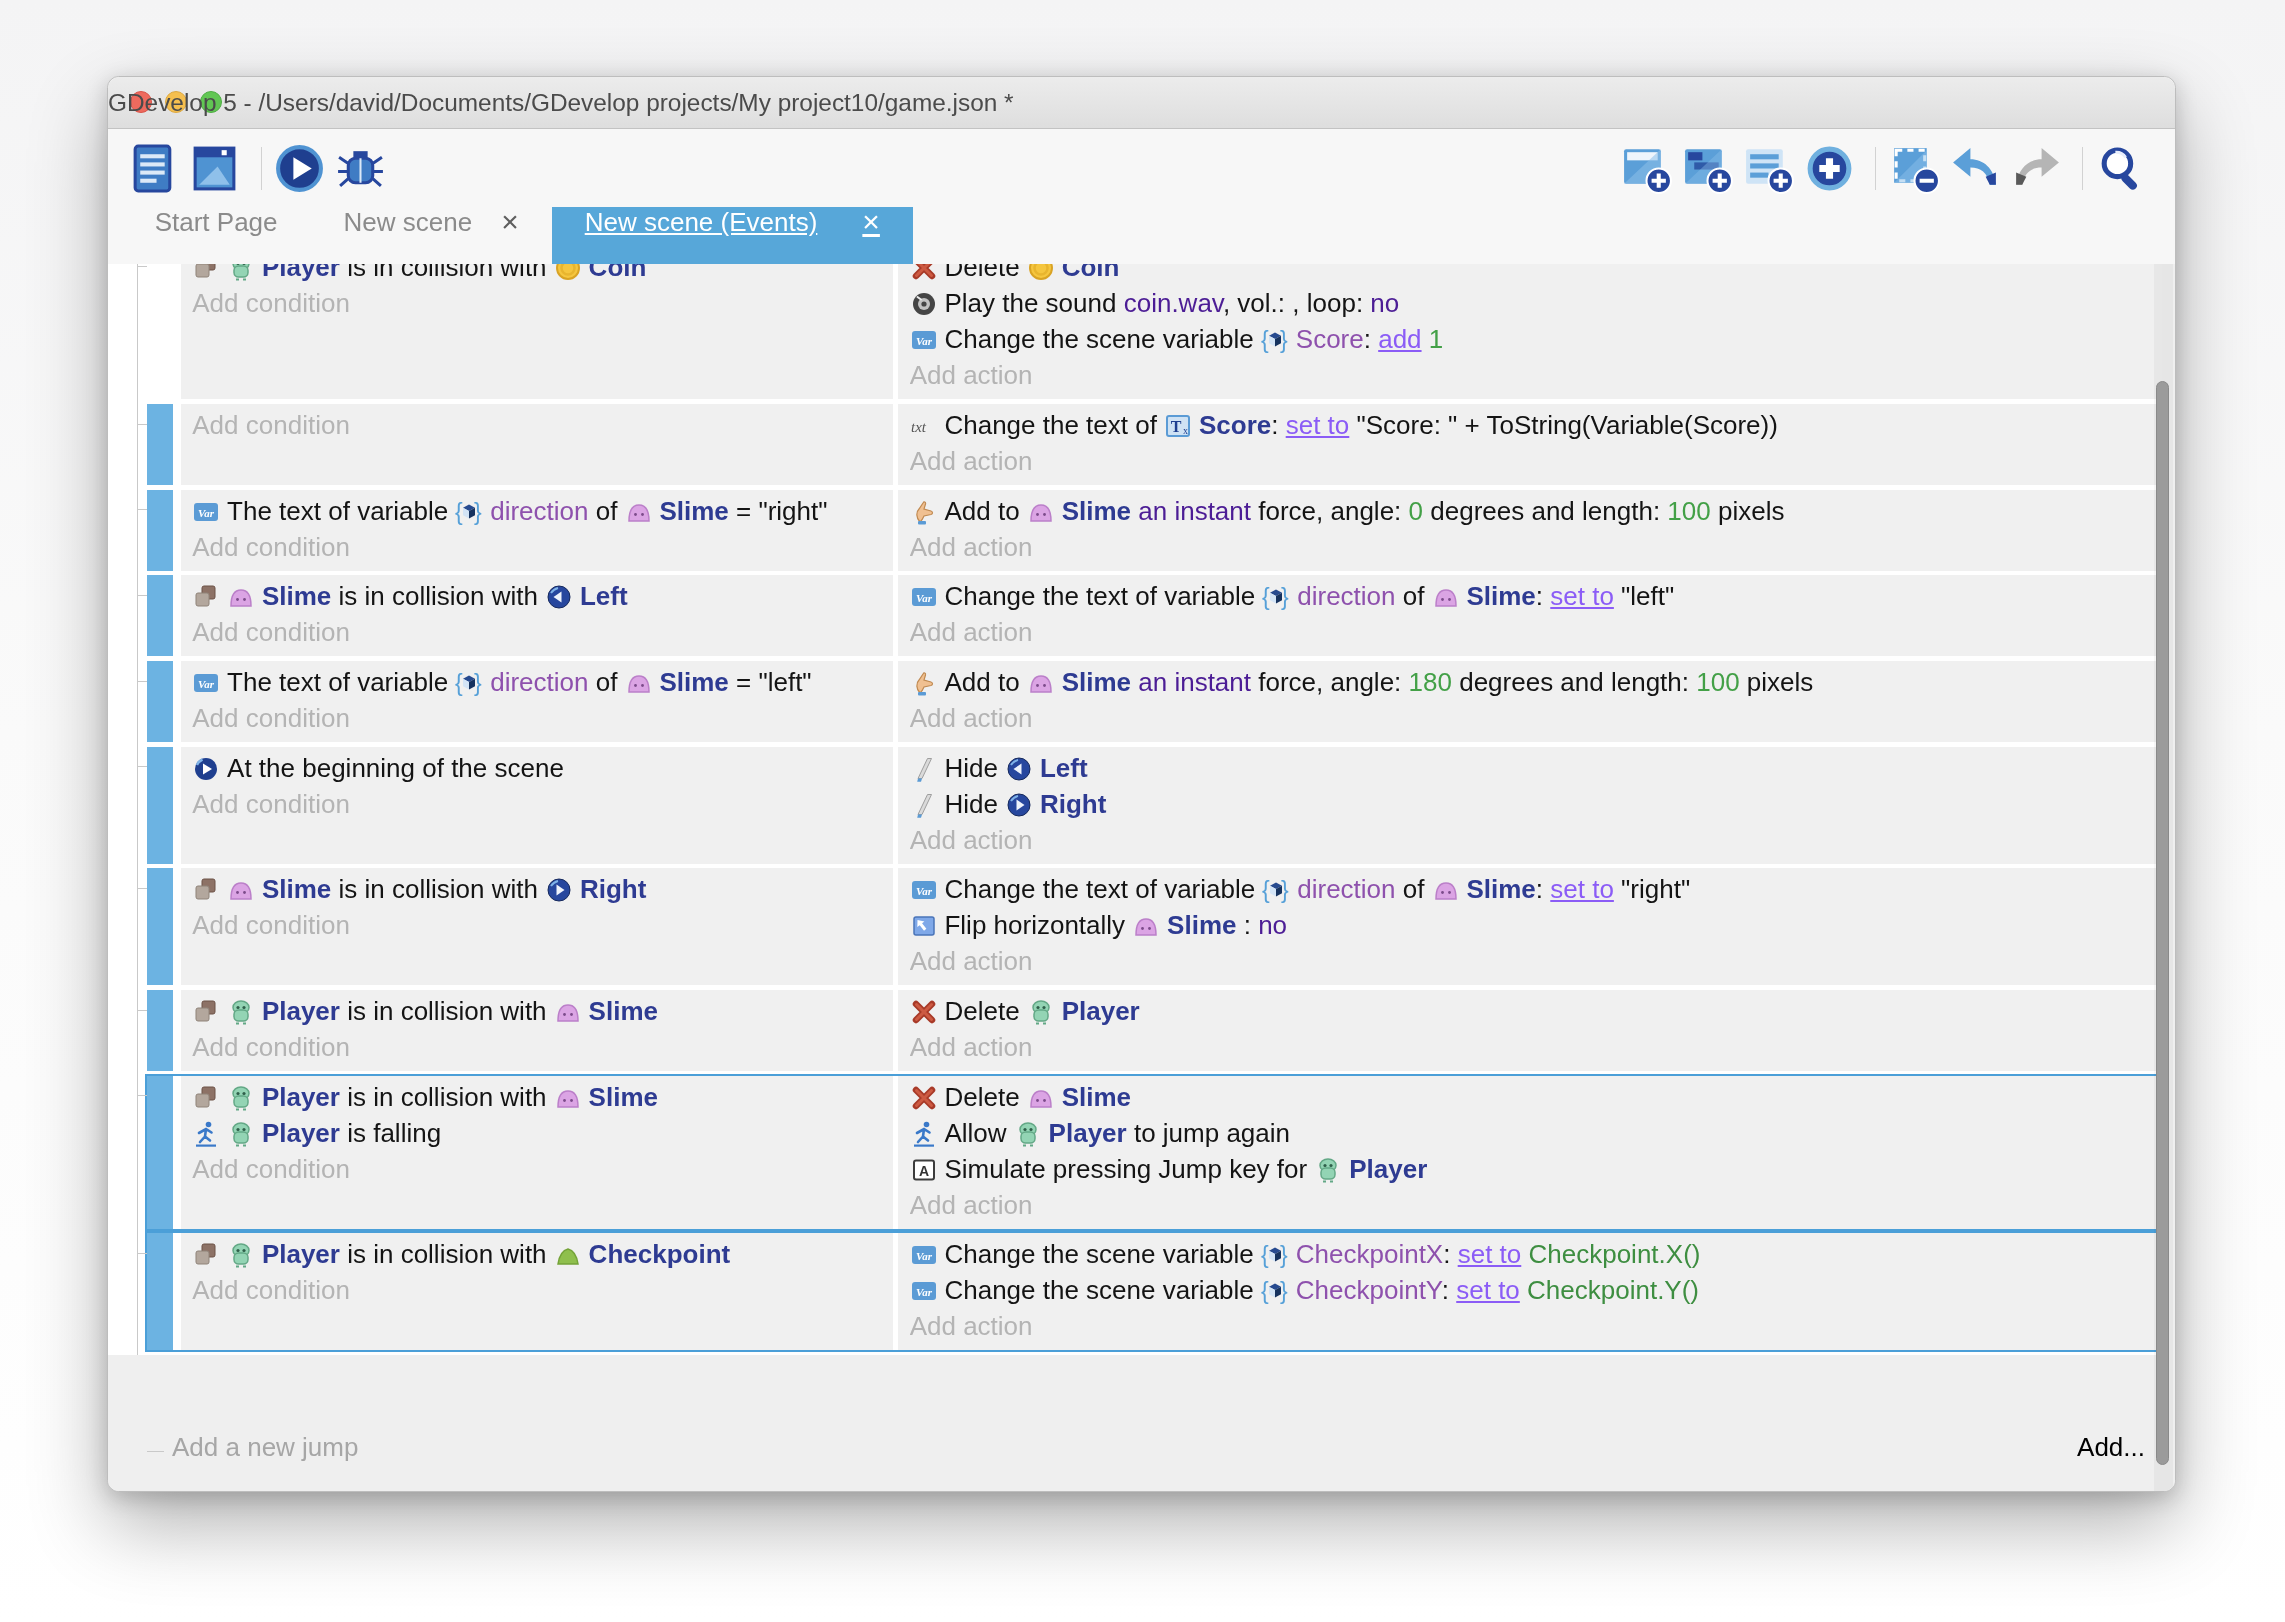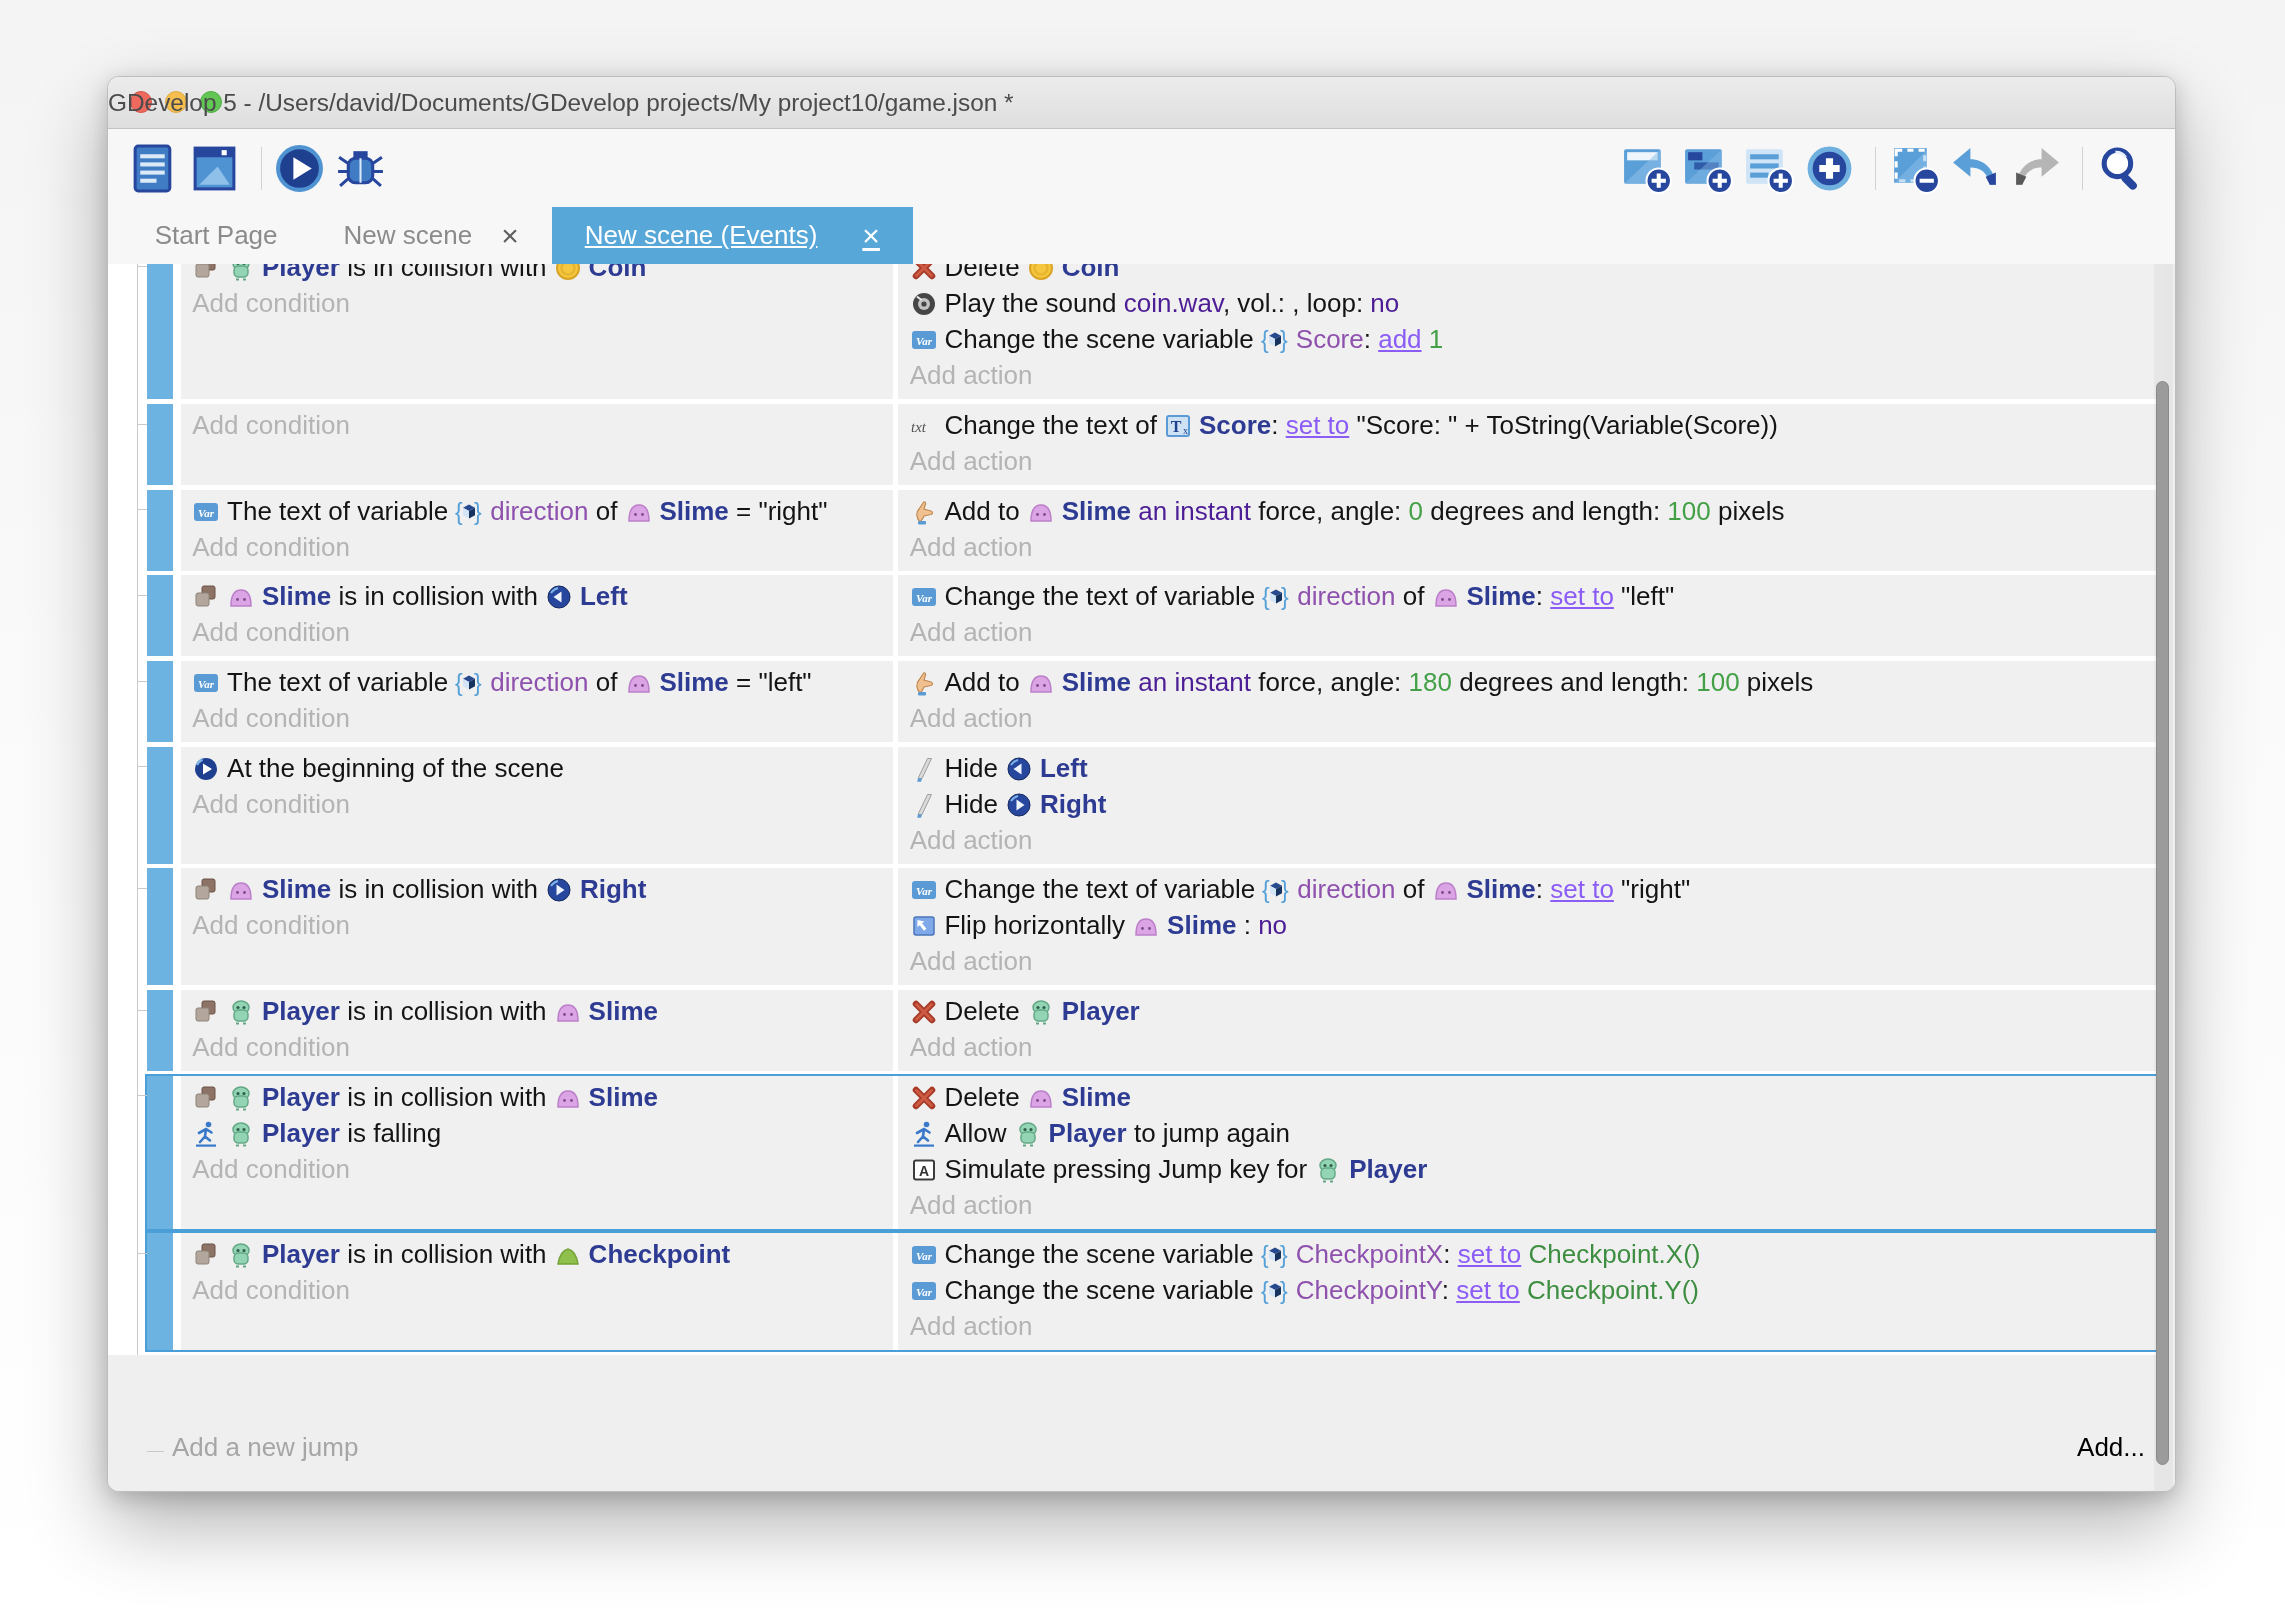--- a/index.html
+++ b/index.html
@@ -26,31 +26,31 @@
   .wtitle{position:absolute;left:0;right:0;top:0;height:51px;line-height:51px;
     font-size:24.4px;color:#4b4b4b;}
   
   .toolbar{display:flex;align-items:center;height:78px;padding:0 19.5px;background:#f7f7f7;}
   .tbtn{width:53px;height:53px;margin-right:7.8px;flex:none;}
   .tbtn svg{width:100%;height:100%;display:block;}
   .tdiv{width:1px;height:43px;background:#d2d2d2;margin:0 11.7px;flex:none;}
   .tb-right{margin-left:auto;display:flex;align-items:center;}
   
   .tabbar{display:flex;align-items:stretch;height:57px;background:#f7f7f7;padding-left:13.7px;font-size:26px;}
-  .tab{display:flex;align-items:center;padding:0 33px;color:#8b8b8b;white-space:nowrap;}
+  .tab{display:flex;padding:0 33px;color:#8b8b8b;white-space:nowrap;}
   .tab .close{margin-left:29px;font-size:30px;color:#5f5f5f;line-height:1;}
   .tab.active{background:#57a7d9;color:#fff;text-decoration:underline;}
   .tab.active .close{color:#fff;margin-left:45px;}
   
   .sheet{position:relative;height:1231px;background:#efefef;overflow:hidden;}
   .rows{position:absolute;left:0;top:0;width:2054px;background:#fff;padding-left:29px;box-sizing:border-box;}
   .rows::before{content:"";position:absolute;left:29px;top:0;bottom:0;width:1px;background:#c9c9c9;}
   .erow{position:relative;display:flex;margin-left:9.8px;margin-bottom:4.9px;}
   .erow::before{content:"";position:absolute;left:-9.8px;top:19.5px;width:9.8px;height:1px;background:#c9c9c9;}
-  .erow:first-child{margin-top:-17.6px;}
+  .erow:first-child{margin-top:-17.6px;align-items:flex-end;}
   .strip{width:26px;background:#6cb3e2;margin-right:7.8px;flex:none;}
   .card{flex:1;display:flex;background:#f0f0f0;min-height:72px;}
   .cond{width:689px;flex:none;padding:2.9px 11.7px 5.9px 11.7px;border-right:5.9px solid #fff;box-sizing:content-box;}
   .act{flex:1;padding:2.9px 11.7px 5.9px 11.7px;min-width:0;}
   .erow.selected{box-shadow:0 0 0 2px #4b9fd8;}
   .line{font-size:26px;line-height:36px;color:#141414;white-space:nowrap;overflow:hidden;}
   .line.add{color:#b4b4b4;}
   .obj{font-weight:700;color:#2e3b92;}
   .kw{color:#8b5cf6;text-decoration:underline;}
   .val{color:#43a047;}

